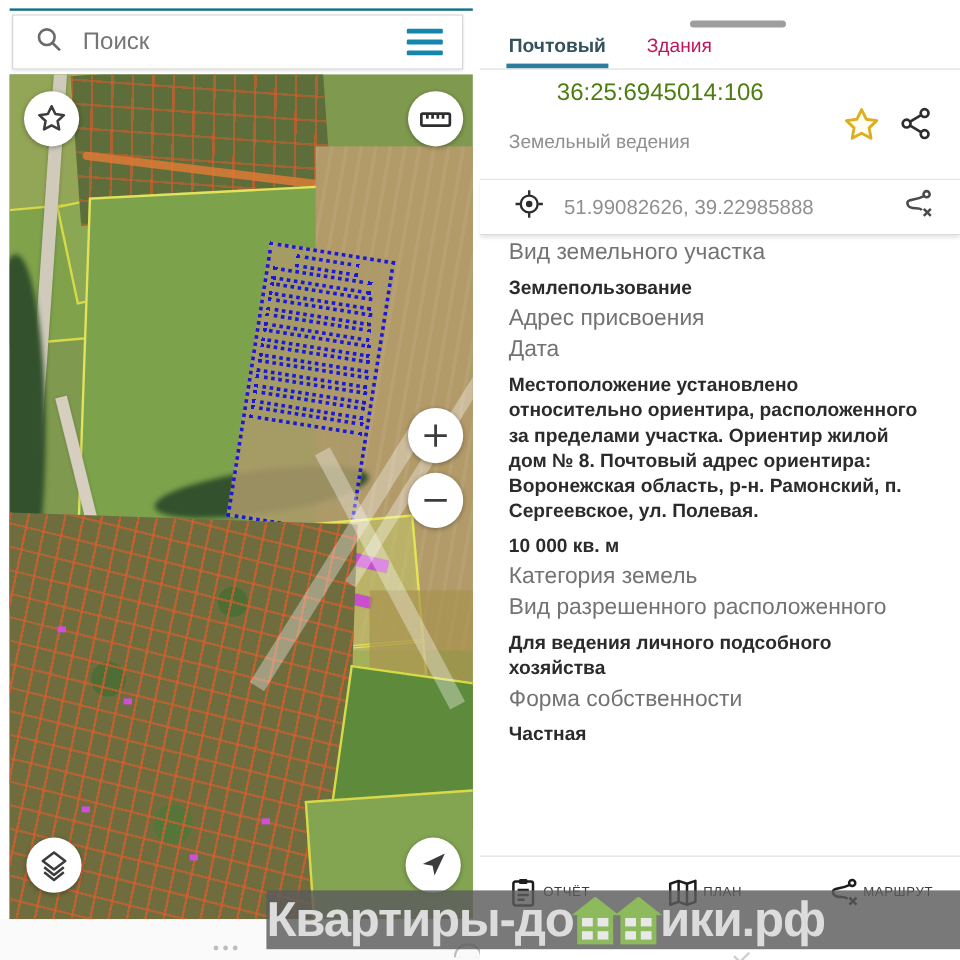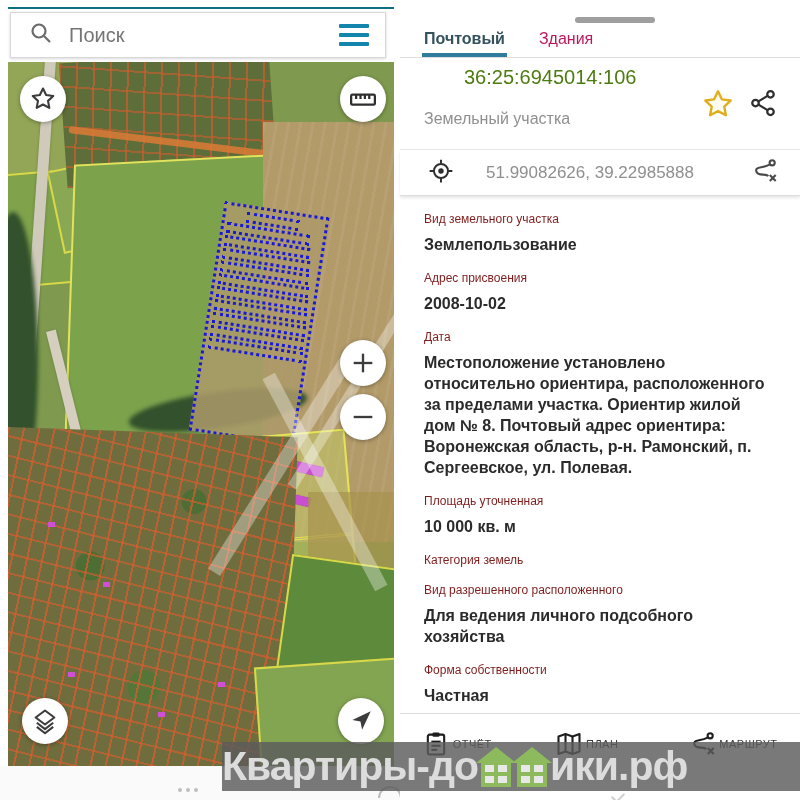--- a/index.html
+++ b/index.html
@@ -79,27 +79,27 @@
 
   .parcel-id{left:24px;top:66px;font-size:20px;color:#4d7c0f;margin-left:40px;}
   .parcel-type{left:24px;top:110px;font-size:16px;color:#8f8f8f;}
   .hdr-star{left:302px;top:88px;}
   .hdr-share{left:348px;top:88px;}
   .hdr-divider{left:0;top:149px;width:400px;height:1px;background:#e6e6e6;}
 
   .coord-row{left:0;top:150px;width:400px;height:46px;display:flex;align-items:center;
      border-bottom:1px solid #dcdcdc;box-shadow:0 2px 3px rgba(0,0,0,.10);box-sizing:border-box;background:#fff;}
   .coord-row .tgt{margin-left:28px;}
-  .coord-row .val{margin-left:32px;font-size:17px;color:#8f8f8f;flex:1;}
+  .coord-row .val{margin-left:16px;font-size:17px;color:#8f8f8f;flex:1;}
   .coord-row .routex{margin-right:22px;}
 
   .content{left:24px;top:196px;width:352px;}
   .clipped-price{height:12px;overflow:hidden;position:relative;}
   .clipped-price div{position:absolute;top:-8px;font-size:16px;font-weight:bold;color:#2b2b2b;}
-  .fld-label{font-size:12px;color:#7f1d1d;margin-top:16px;}
+  .fld-label{font-size:19px;color:#737373;margin-top:4px;}
   .fld-value{font-size:16px;font-weight:bold;color:#2b2b2b;margin-top:8px;line-height:21px;}
   .bottom-divider{left:0;top:713px;width:400px;height:1px;background:#dcdcdc;}
 
   .bottom-nav{left:0;top:714px;width:400px;height:60px;display:flex;justify-content:space-around;align-items:center;background:#fff;}
   .bn-item{display:flex;align-items:center;gap:3px;width:90px;}
   .bn-item .lbl{font-size:11px;color:#3a3a3a;letter-spacing:.5px;}
 
   
   .wmbar{left:222px;top:742px;width:578px;height:49px;background:rgba(92,92,92,.82);
      display:flex;align-items:center;z-index:50;overflow:hidden;}
@@ -238,21 +238,21 @@
 
     <div class="abs drag-handle"></div>
 
     <div class="abs tabs">
       <div class="tab active">Почтовый</div>
       <div class="tab inactive">Здания</div>
     </div>
     <div class="abs tabs-divider"></div>
 
     <div class="abs parcel-id">36:25:6945014:106</div>
-    <div class="abs parcel-type">Земельный участка</div>
+    <div class="abs parcel-type">Земельный ведения</div>
 
     <div class="abs hdr-star">
       <svg width="32" height="32" viewBox="0 0 24 24" fill="#fffdf2" stroke="#dfae1f" stroke-width="1.8" stroke-linejoin="round">
         <path d="M12 2.5l2.9 6 6.6.9-4.8 4.5 1.2 6.5L12 17.3 6.1 20.4l1.2-6.5L2.5 9.4l6.6-.9z"></path>
       </svg>
     </div>
     <div class="abs hdr-share">
       <svg width="30" height="30" viewBox="0 0 24 24" fill="#fff" stroke="#2e2e2e" stroke-width="1.8">
         <circle cx="18" cy="5" r="2.6"></circle>
           <circle cx="6" cy="12" r="2.6"></circle>
@@ -284,26 +284,24 @@
         </svg>
       </span>
     </div>
 
     <div class="abs content">
 
       <div class="fld-label">Вид земельного участка</div>
       <div class="fld-value">Землепользование</div>
 
       <div class="fld-label">Адрес присвоения</div>
-      <div class="fld-value">2008-10-02</div>
 
       <div class="fld-label">Дата</div>
       <div class="fld-value">Местоположение установлено относительно ориентира, расположенного за пределами участка. Ориентир жилой дом № 8. Почтовый адрес ориентира: Воронежская область, р-н. Рамонский, п. Сергеевское, ул. Полевая.</div>
 
-      <div class="fld-label">Площадь уточненная</div>
       <div class="fld-value">10 000 кв. м</div>
 
       <div class="fld-label">Категория земель</div>
 
       <div class="fld-label">Вид разрешенного расположенного</div>
       <div class="fld-value">Для ведения личного подсобного хозяйства</div>
 
       <div class="fld-label">Форма собственности</div>
       <div class="fld-value">Частная</div>
     </div>

